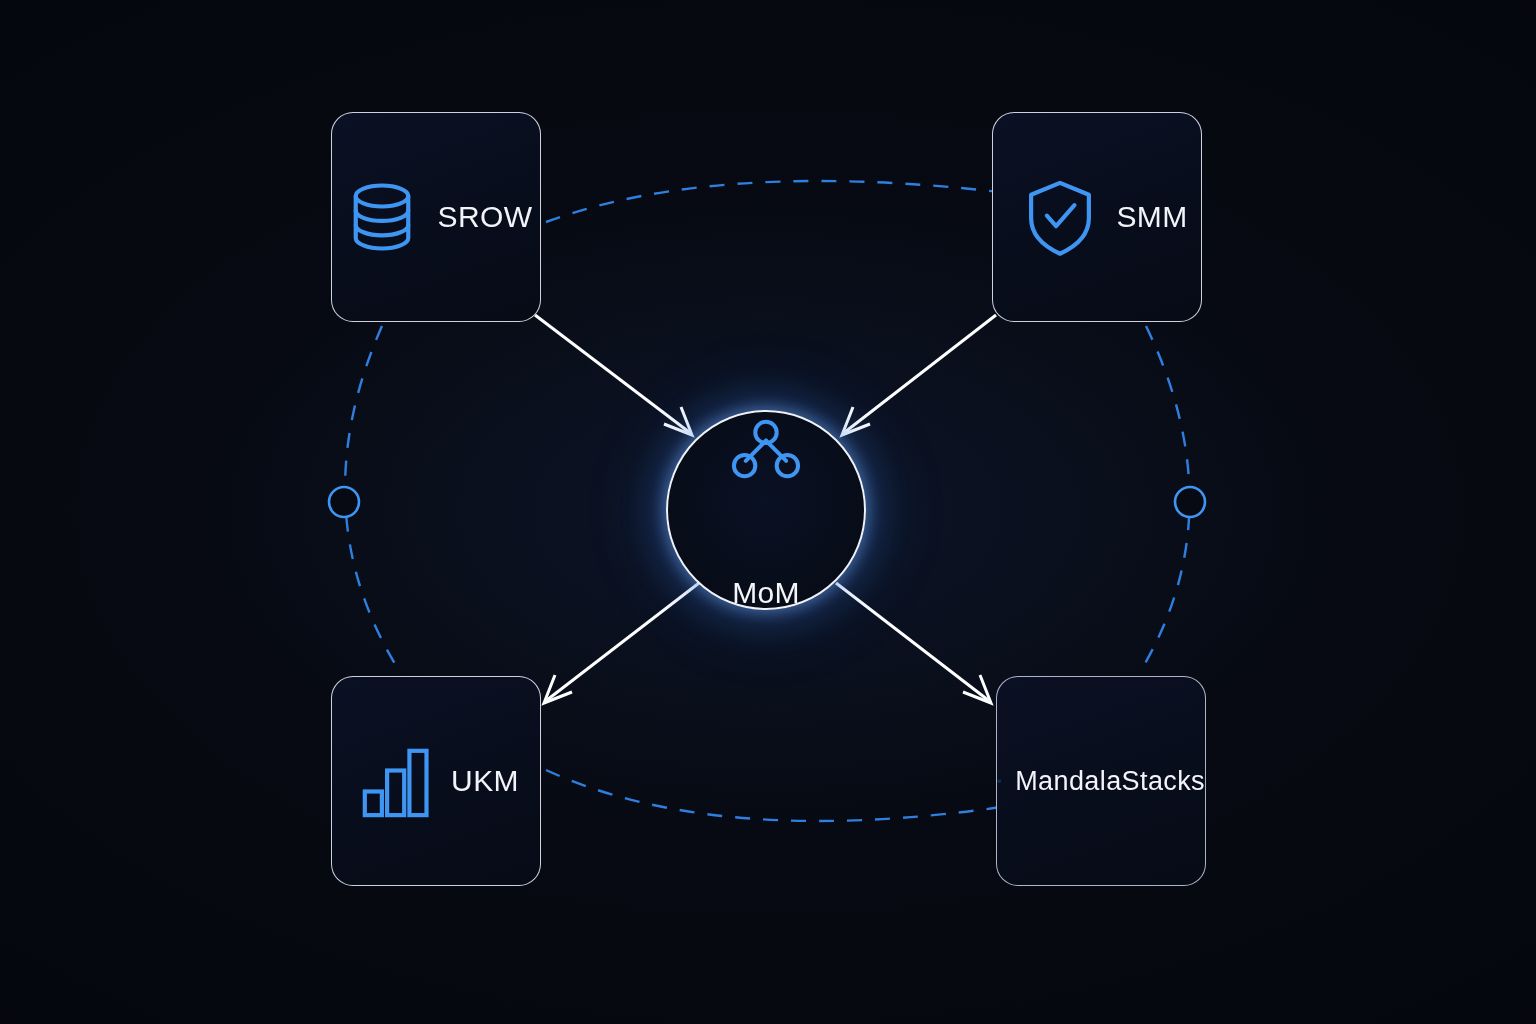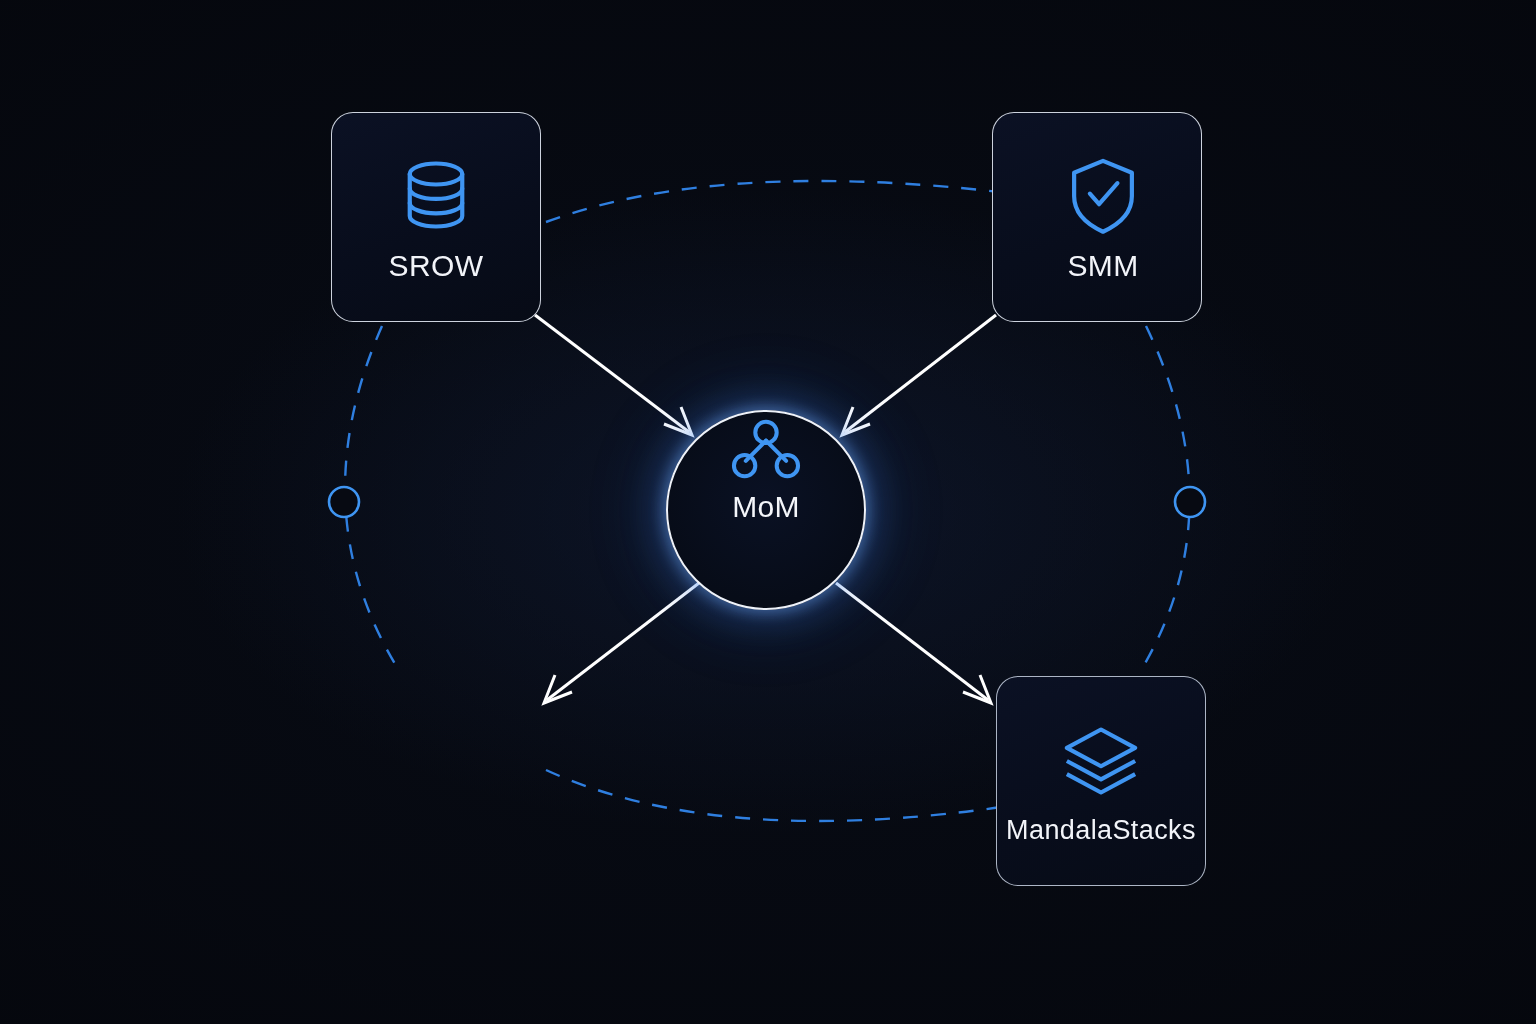--- a/index.html
+++ b/index.html
@@ -19,21 +19,21 @@
   }
 
   svg.layer { position:absolute; inset:0; width:1536px; height:1024px; }
 
   .node-card {
     position:absolute;
     width:210px; height:210px;
     border-radius:22px;
     background:linear-gradient(160deg, #0b1124 0%, #080d1c 55%, #070b16 100%);
     border:1.6px solid rgba(232,238,248,0.88);
-    display:flex; flex-direction:column;
+    display:flex; 
     align-items:center; justify-content:center;
     gap:14px;
   }
   .node-card.dim-border { border-color:rgba(214,224,240,0.80); }
   .node-icon { width:84px; height:84px; display:block; }
   .node-label {
     color:#f2f4f9;
     font-size:30px;
     letter-spacing:0.4px;
     line-height:1;
@@ -51,21 +51,21 @@
     left:666px; top:410px;
     width:200px; height:200px;
     border-radius:50%;
     background:radial-gradient(circle at 50% 45%, #0a1124 0%, #070c18 70%, #060a14 100%);
     border:2px solid #eef2f9;
     box-shadow:
       0 0 14px 3px rgba(120,175,255,0.40),
       0 0 36px 10px rgba(70,140,240,0.26),
       0 0 64px 22px rgba(45,110,215,0.13);
     display:flex; flex-direction:column;
-    align-items:center; justify-content:flex-start;
+    align-items:center; justify-content:space-between;
     gap:12px;
   }
   #hub .hub-icon { width:76px; height:62px; display:block; margin-top:6px; }
   #hub .hub-label {
     color:#f4f6fa; font-size:30px; line-height:1; letter-spacing:0.3px;
   }
 </style>
 </head>
 <body>
 
@@ -113,20 +113,30 @@
   <div class="node-card" id="card-smm">
     <svg class="node-icon" viewBox="0 0 64 64">
       <g fill="none" stroke="#3f95f2" stroke-width="3.2" stroke-linejoin="round" stroke-linecap="round">
         <path d="M32 6 L54 15 v18 c0 14 -11 22 -22 27 C21 55 10 47 10 33 V15 Z"></path>
         <polyline points="22,31 29,39 43,23"></polyline>
       </g>
     </svg>
     <div class="node-label">SMM</div>
   </div>
 
+  <div class="node-card" id="card-ukm">
+    <svg class="node-icon" viewBox="0 0 64 64">
+      <g fill="none" stroke="#3f95f2" stroke-width="3.2" stroke-linejoin="miter">
+        <rect x="9" y="40" width="13" height="18"></rect>
+        <rect x="26" y="24" width="13" height="34"></rect>
+        <rect x="43" y="9" width="13" height="49"></rect>
+      </g>
+    </svg>
+    <div class="node-label">UKM</div>
+  </div>
 
   <div class="node-card dim-border" id="card-mandalastacks">
     <svg class="node-icon" viewBox="0 0 64 64">
       <g fill="none" stroke="#3f95f2" stroke-width="3.2" stroke-linejoin="round">
         <polygon points="32,8 58,22 32,36 6,22"></polygon>
         <polyline points="6,32 32,46 58,32"></polyline>
         <polyline points="6,42 32,56 58,42"></polyline>
       </g>
     </svg>
     <div class="node-label small">MandalaStacks</div>

